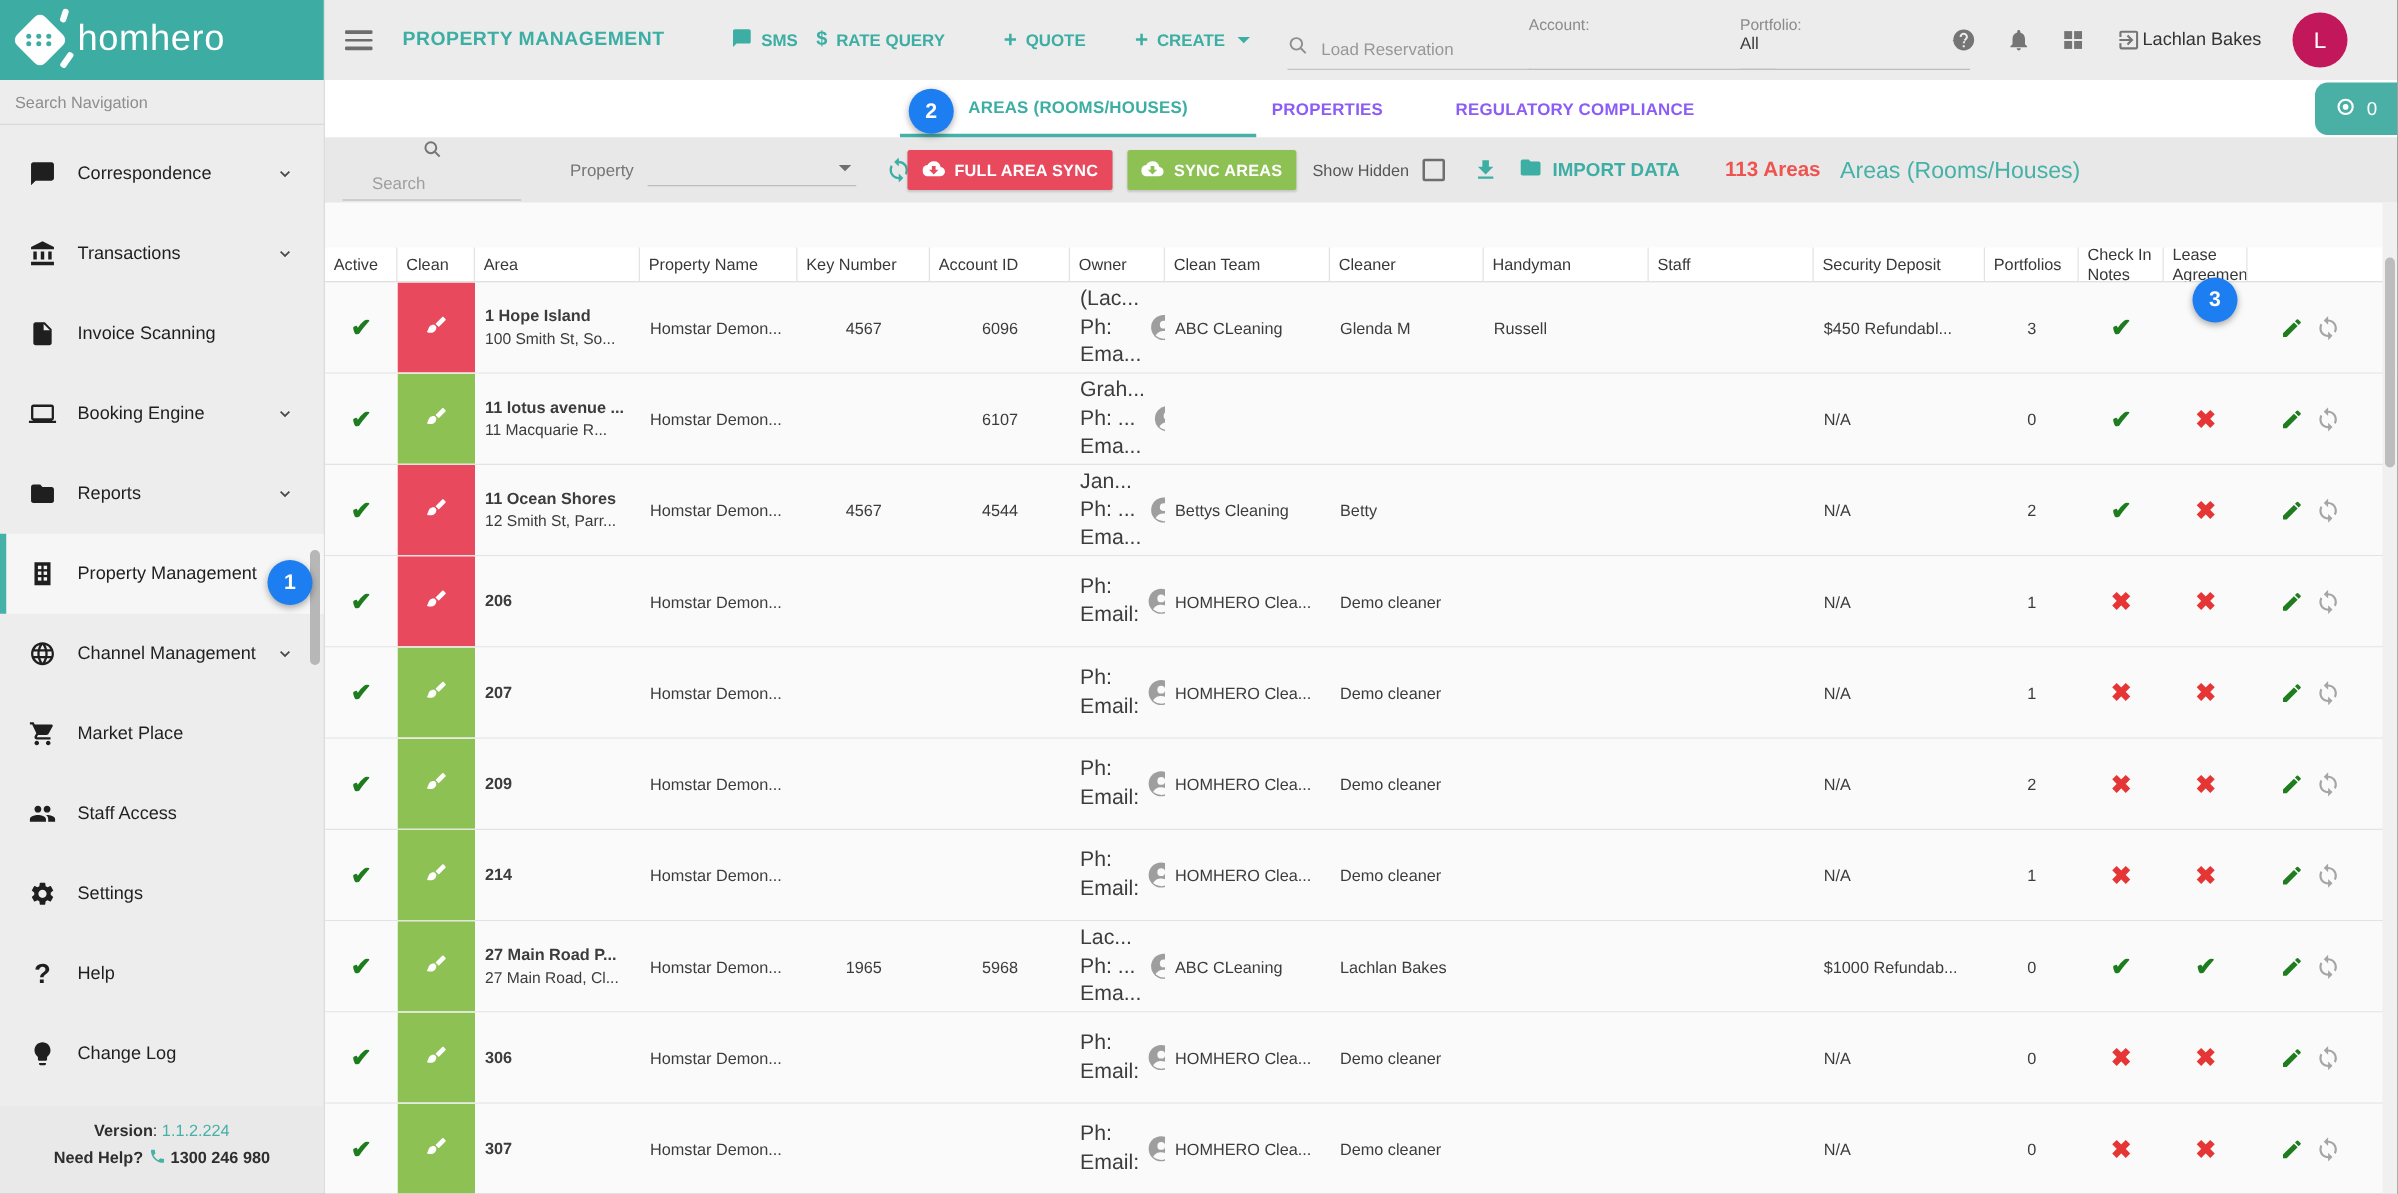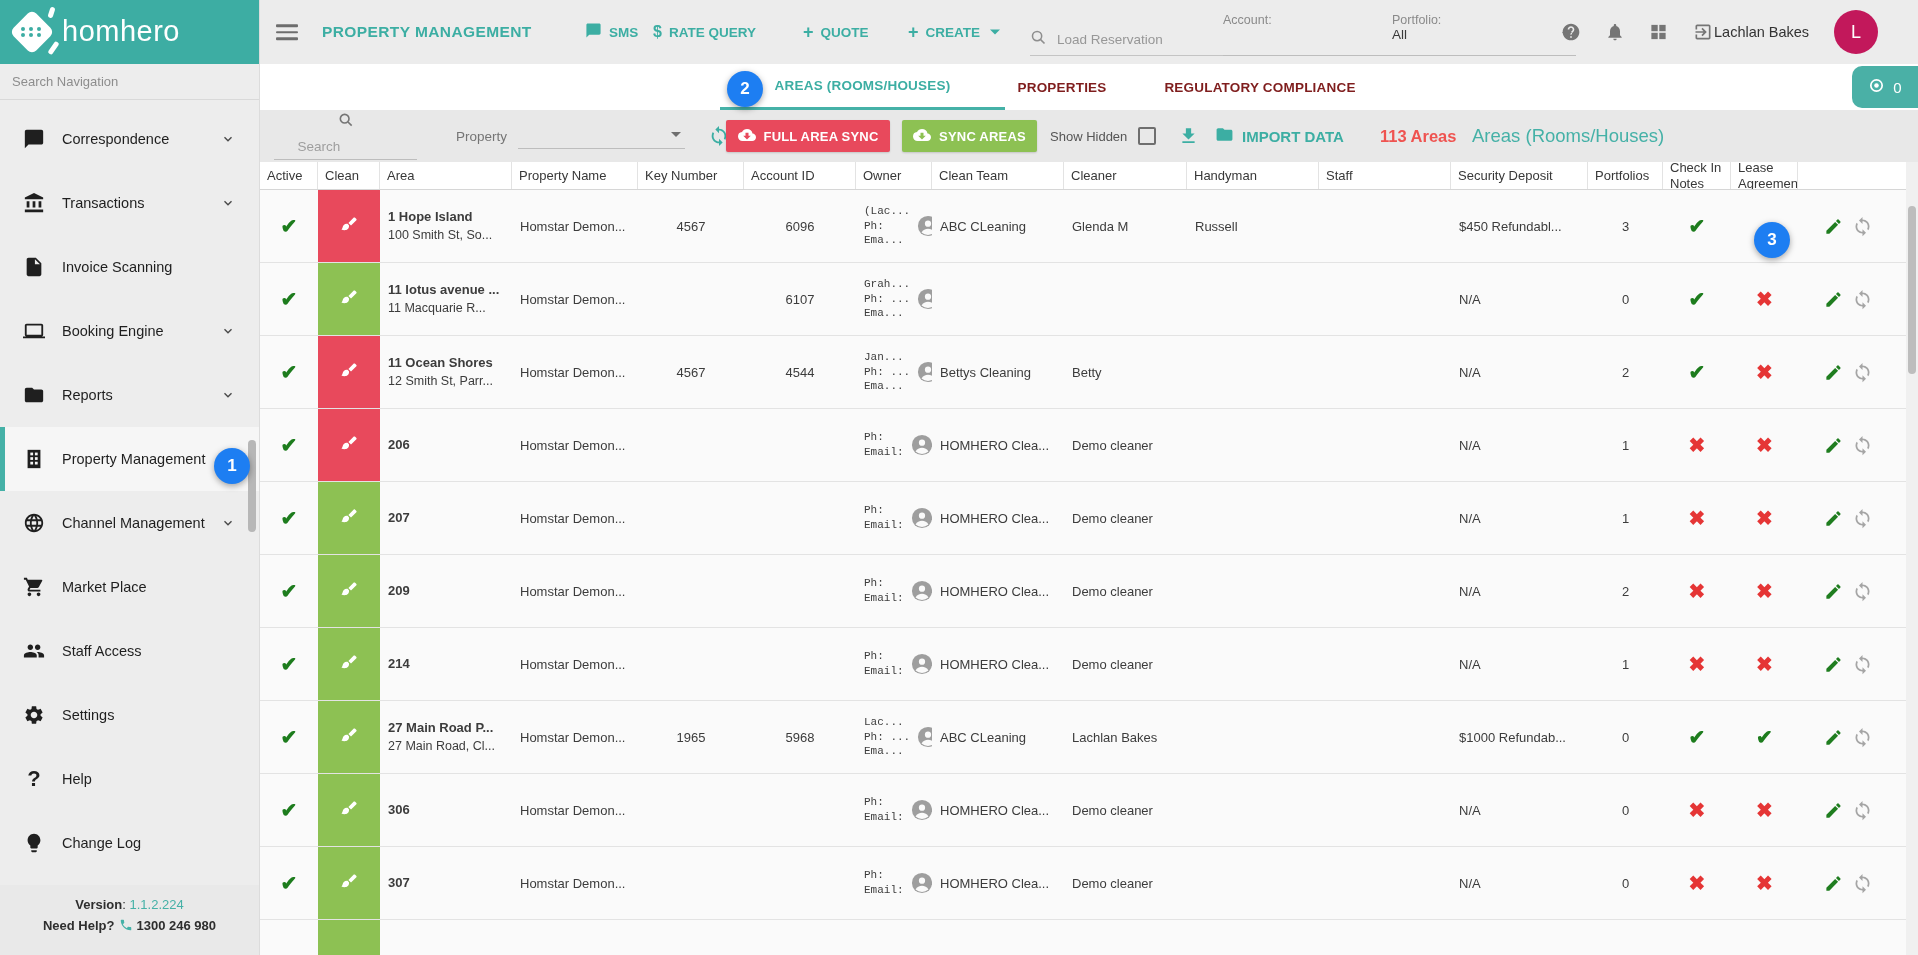--- a/index.html
+++ b/index.html
@@ -51,21 +51,21 @@
   .mini-select{top:6px;transform:none;height:50px;display:flex;flex-direction:column;justify-content:center;border-bottom:1px solid #bdbdbd;padding-bottom:4px;margin-left:16px;}
   .mini-select .ms-label{font-size:12.5px;color:#8a8a8a;}
   .mini-select .ms-value{font-size:13.5px;color:#3a3a3a;position:relative;height:17px;}
   .ms-caret{position:absolute;right:4px;top:5px;width:0;height:0;border-left:5px solid transparent;border-right:5px solid transparent;border-top:5px solid #6f6f6f;}
   .tb-ico{color:#757575;cursor:pointer;display:flex;}
   .tb-user{left:1454px;font-size:14.5px;color:#333;white-space:nowrap;}
   .avatar{left:1574px;width:44px;height:44px;border-radius:50%;background:#c2185b;color:#fff;display:flex;align-items:center;justify-content:center;font-size:18px;cursor:pointer;}
 
   
   .tabbar{position:relative;height:46px;background:#fff;}
-  .tab{position:absolute;top:0;height:100%;display:flex;align-items:center;justify-content:center;font-size:13.5px;font-weight:bold;letter-spacing:.2px;color:#7f1d1d;cursor:pointer;white-space:nowrap;}
+  .tab{position:absolute;top:0;height:100%;display:flex;align-items:center;justify-content:center;font-size:13.5px;font-weight:bold;letter-spacing:.2px;color:#8b5cf6;cursor:pointer;white-space:nowrap;}
   .tab.active{color:#3caea3;border-bottom:3px solid #45b1a7;}
   .counter-pill{position:absolute;right:0;top:2px;width:66px;height:42px;background:#4ab0a6;border-radius:10px 0 0 10px;display:flex;align-items:center;justify-content:center;gap:8px;color:#fff;font-size:15px;cursor:pointer;}
 
   
   .toolbar{position:relative;height:52px;background:#e8e8e8;}
   .toolbar > *{position:absolute;top:50%;transform:translateY(-50%);}
   .tsearch{left:14px;width:143px;border-bottom:1px solid #bdbdbd;display:flex;align-items:center;gap:6px;padding-bottom:4px;color:#757575;flex-direction:column;}
   .tsearch input{border:none;outline:none;background:transparent;width:100px;font-size:13.5px;font-family:inherit;color:#555;}
   .tsearch input::placeholder{color:#9e9e9e;}
   .prop-label{left:196px;font-size:13.5px;color:#757575;}
@@ -78,35 +78,35 @@
   .show-hidden{left:790px;font-size:13px;color:#555;}
   .chkbox{left:878px;width:18px;height:18px;border:2px solid #6e6e6e;border-radius:2px;background:transparent;cursor:pointer;}
   .dl-ico{left:918px;color:#3caea3;cursor:pointer;display:flex;}
   .import{left:955px;display:flex;align-items:center;gap:8px;color:#3caea3;font-weight:bold;font-size:15px;cursor:pointer;}
   .areacount{left:1120px;color:#ef5350;font-weight:bold;font-size:16.5px;white-space:nowrap;}
   .pagetitle{left:1212px;color:#45b1a7;font-size:18.5px;white-space:nowrap;}
 
   
   .tablewrap{position:absolute;top:162px;left:0;right:0;bottom:0;background:#fafafa;overflow:hidden;}
   .thead,.trow{display:grid;grid-template-columns:58px 62px 132px 126px 106px 112px 76px 132px 123px 132px 132px 137px 75px 68px 67px minmax(0,1fr);}
-  .thead{height:28px;background:#fff;border-bottom:1px solid #d6d6d6;}
+  .thead{height:28px;background:#fff;border-bottom:1px solid #d6d6d6;margin-top:36px;}
   .hcell{display:flex;align-items:center;padding:2px 7px;border-right:1px solid #e3e3e3;font-size:13px;color:#383838;line-height:1.18;overflow:hidden;cursor:pointer;}
   .hcell:last-child{border-right:none;}
   .trow{height:73px;border-bottom:1px solid #e3e3e3;background:#fafafa;}
   .tcell{display:flex;align-items:center;padding:0 8px;font-size:13px;color:#3c3c3c;overflow:hidden;white-space:nowrap;}
   .tcell.center{justify-content:center;padding:0 4px;}
   .tcell.colstack{flex-direction:column;align-items:flex-start;justify-content:center;line-height:1.45;}
   .area-name{font-weight:bold;}
   .area-sub{font-size:12.5px;}
   .clean-td{padding:0;}
   .clean-fill{width:100%;height:100%;display:flex;align-items:center;justify-content:center;cursor:pointer;}
   .cell-red{background:#e8495c;}
   .cell-green{background:#8dc153;}
   .owner-cell{gap:7px;padding-right:4px;}
-  .owner-lines{font-size:11px;line-height:1.35;font-family:Liberation Mono, monospace;}
+  .owner-lines{font-size:17px;line-height:1.35;}
   .owner-ico{color:#9e9e9e;display:flex;flex:0 0 auto;}
   .st-ok{color:#1d7c1d;font-size:20px;font-weight:bold;}
   .st-no{color:#e53535;font-size:20px;font-weight:bold;}
   .ok-check{color:#1d7c1d;font-size:20px;font-weight:bold;}
   .actions{gap:9px;padding-left:26px;}
   .act-edit{color:#1f7d1f;cursor:pointer;display:flex;}
   .act-sync{color:#a5a5a5;cursor:pointer;display:flex;}
   .v-track{position:absolute;right:0;top:0;bottom:0;width:12px;background:#f0f0f0;}
   .v-thumb{position:absolute;right:2px;top:44px;width:8px;height:168px;background:#bdbdbd;border-radius:4px;cursor:pointer;}
 

